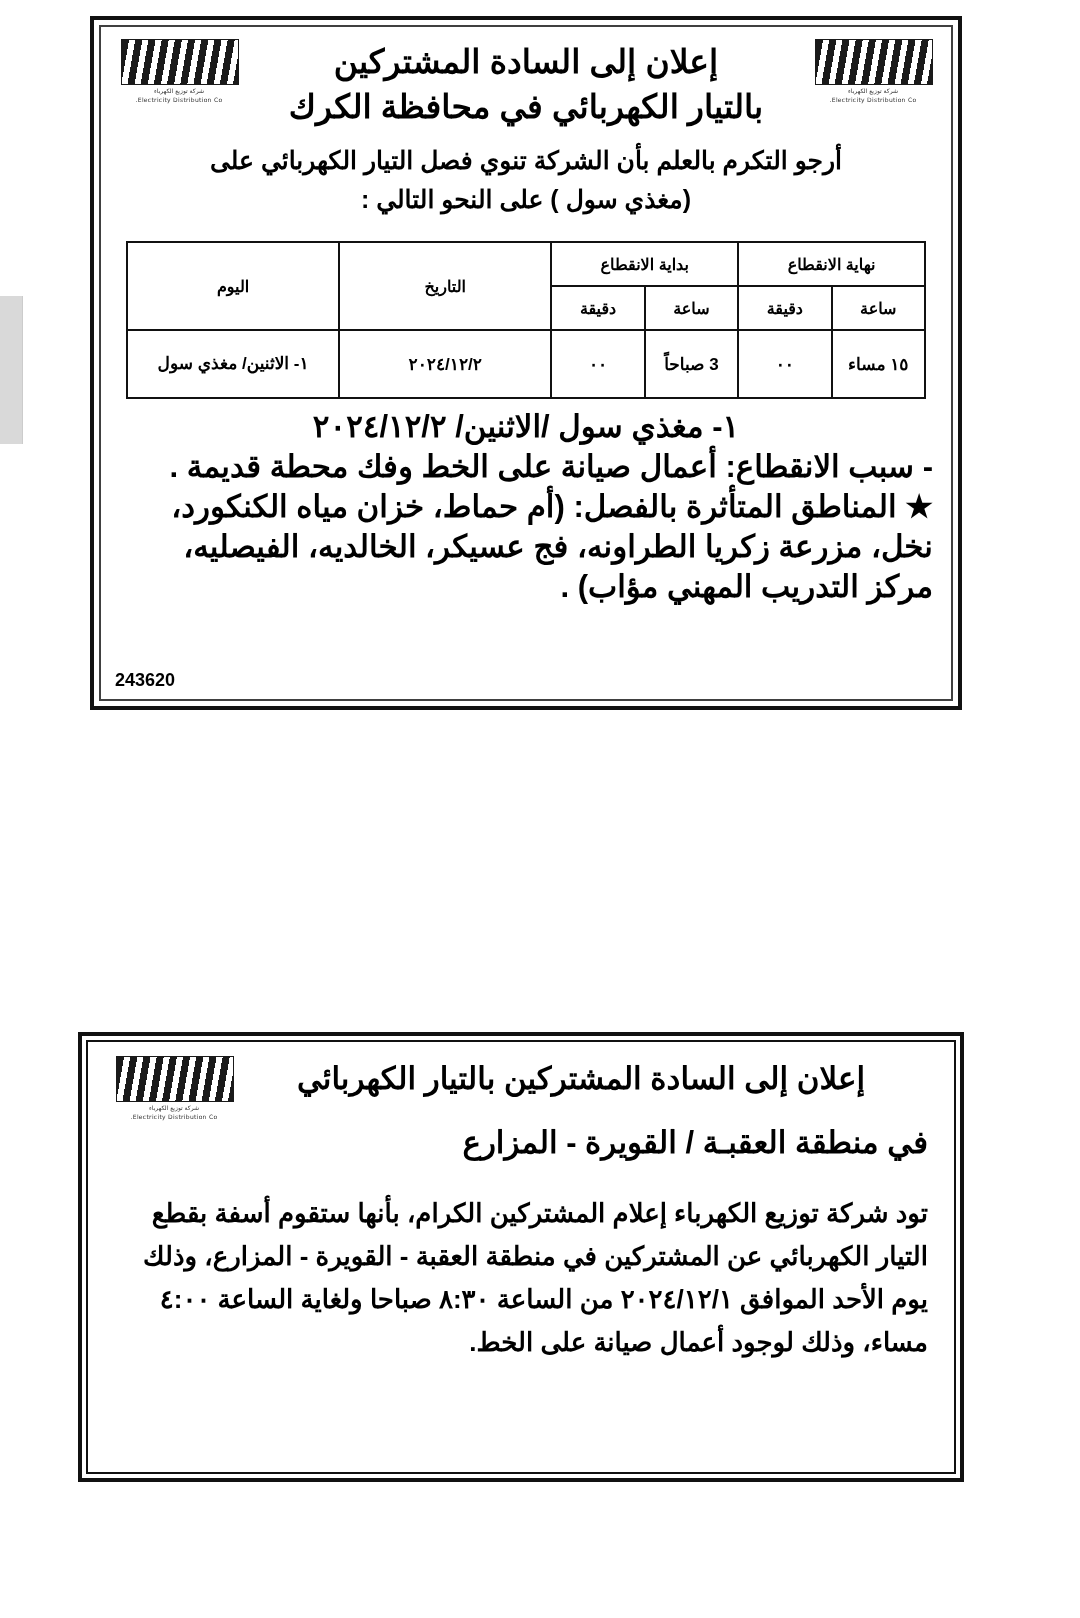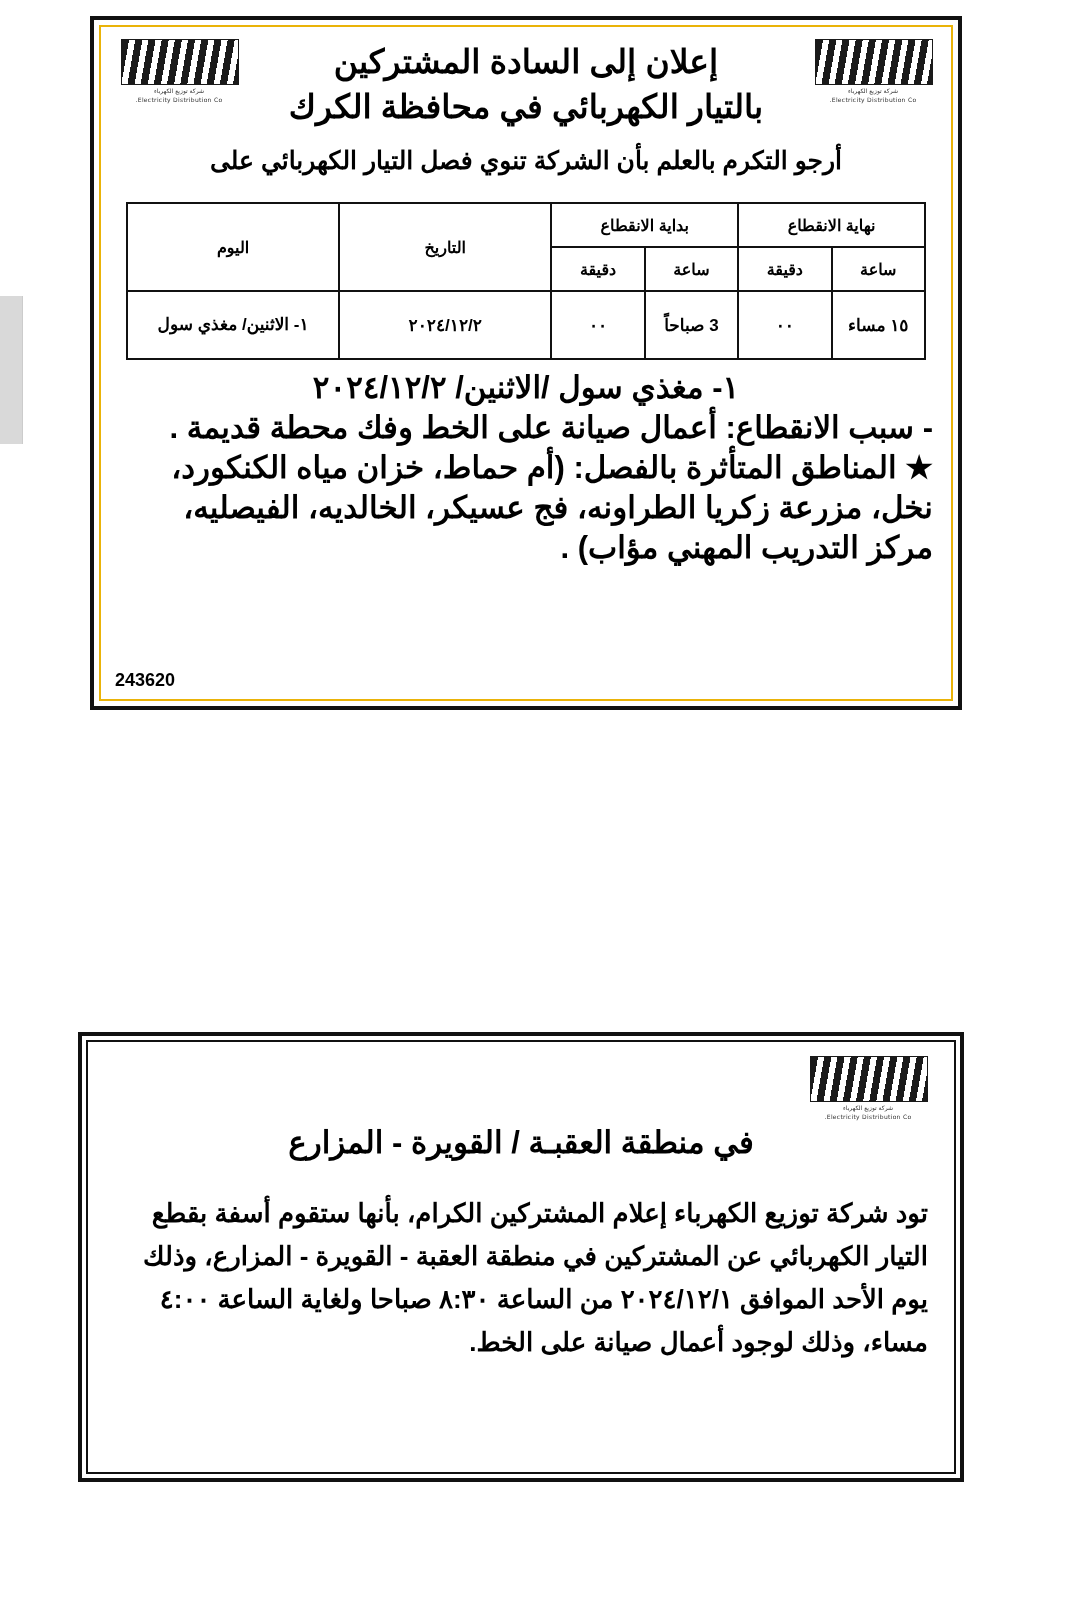--- a/index.html
+++ b/index.html
@@ -37,21 +37,21 @@
     left: 90px;
     top: 16px;
     width: 872px;
     height: 694px;
     border: 4px solid #111;
     padding: 5px;
   }
   .notice-1-inner {
     width: 100%;
     height: 100%;
-    border: 2px solid #eab308;
+    border: 2px solid #404040;
     box-sizing: border-box;
     padding: 12px 18px 8px 18px;
     position: relative;
   }
   .notice-2 {
     left: 78px;
     top: 1032px;
     width: 886px;
     height: 450px;
     border: 4px solid #111;
@@ -173,21 +173,20 @@
 
   
   .n2-title {
     flex: 1;
     text-align: center;
     font-weight: bold;
     font-size: 31px;
     line-height: 46px;
   }
   .n2-sub {
-    text-align: center;
     font-weight: bold;
     font-size: 31px;
     line-height: 46px;
     margin-top: 2px;
   }
   .n2-body {
     margin-top: 26px;
     font-weight: bold;
     font-size: 26px;
     line-height: 43px;
@@ -217,20 +216,21 @@
 
       <div class="logo">
         <div class="rays"></div>
         <div class="logotext">شركة توزيع الكهرباء</div>
         <div class="logotext">Electricity Distribution Co.</div>
       </div>
     </div>
 
     <div class="lead">
       <span>أرجو التكرم بالعلم بأن الشركة تنوي فصل التيار الكهربائي على</span>
+      <span class="l2">(مغذي سول ) على النحو التالي :</span>
     </div>
 
     <table class="outage">
       <thead>
         <tr>
           <th class="col-h" colspan="2">نهاية الانقطاع</th>
           <th class="col-h" colspan="2">بداية الانقطاع</th>
           <th class="col-date" rowspan="2">التاريخ</th>
           <th class="col-day" rowspan="2">اليوم</th>
         </tr>
@@ -260,20 +260,21 @@
     </div>
 
     <div class="ref-no">243620</div>
   </div>
 </div>
 
 <div class="notice notice-2">
   <div class="notice-2-inner">
 
     <div class="hdr-row">
+      <div class="n2-title">إعلان إلى السادة المشتركين بالتيار الكهربائي</div>
       <div class="logo">
         <div class="rays"></div>
         <div class="logotext">شركة توزيع الكهرباء</div>
         <div class="logotext">Electricity Distribution Co.</div>
       </div>
     </div>
 
     <div class="n2-sub">في منطقة العقبـة / القويرة - المزارع</div>
 
     <div class="n2-body">

